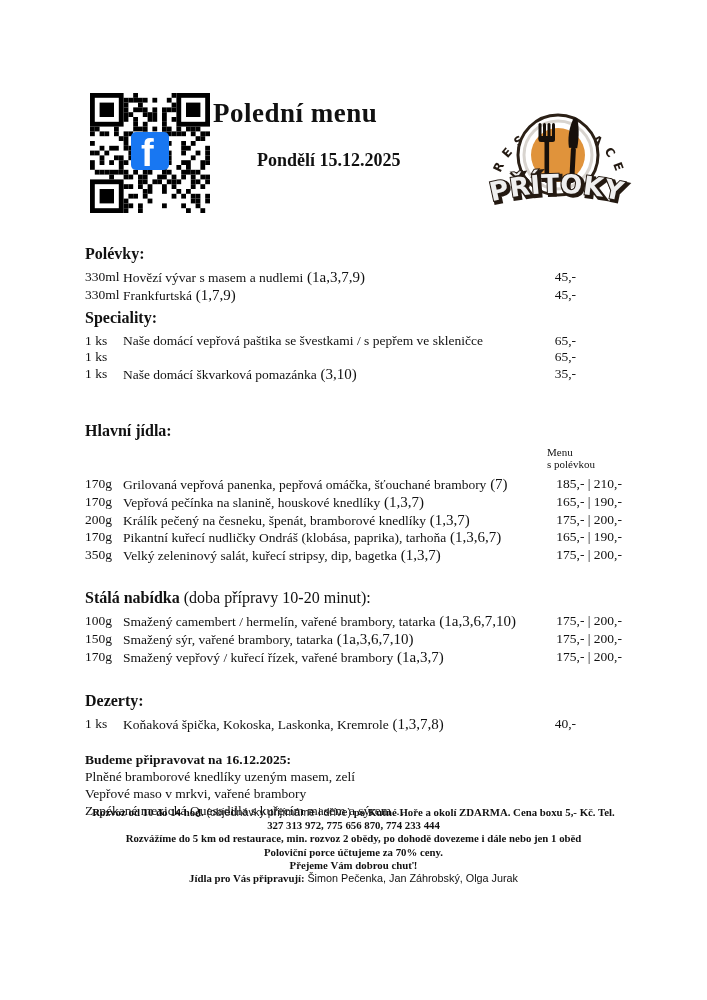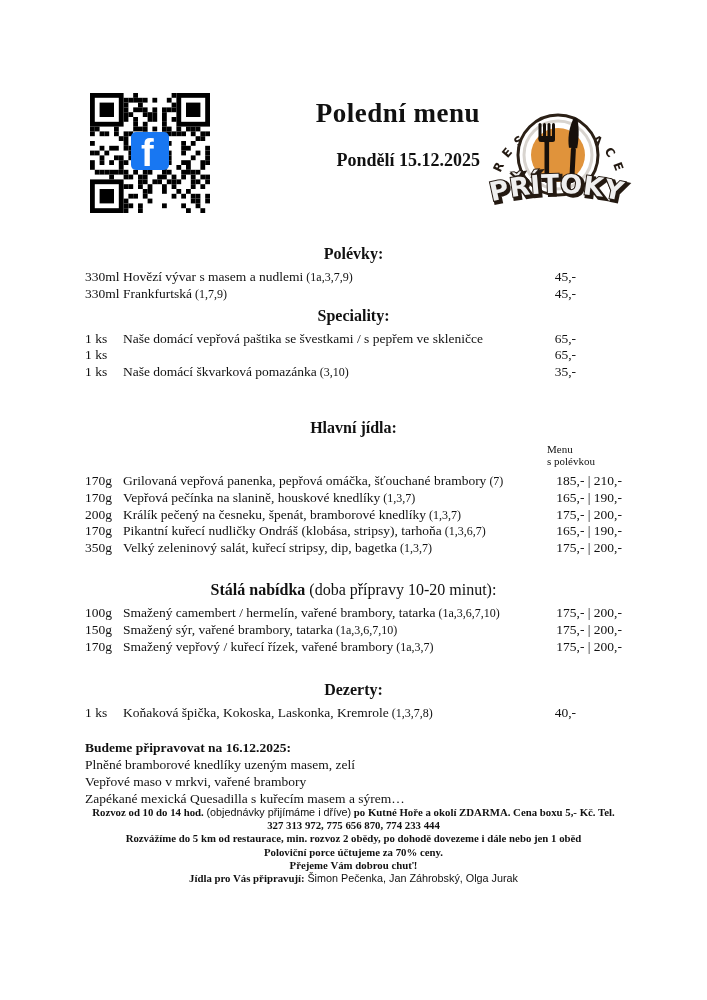--- a/index.html
+++ b/index.html
@@ -5,41 +5,41 @@
   *{margin:0;padding:0;box-sizing:border-box}
   html,body{background:#ffffff}
   body{width:707px;height:1000px;font-family:"Liberation Serif","DejaVu Serif",serif;color:#111}
   .page{position:relative;width:707px;height:1000px;background:#fff;overflow:hidden}
 
   
   .header{position:absolute;left:0;top:0;right:0;height:220px}
   .qr-wrap{position:absolute;left:90px;top:93px;width:120px;height:120px}
   .fb-badge{position:absolute;left:41px;top:39px;width:38px;height:38px;background:#1877f2;border-radius:5px;overflow:hidden}
   .fb-badge span{position:absolute;left:10px;top:1px;color:#fff;font-family:"Liberation Sans","DejaVu Sans",sans-serif;font-weight:bold;font-size:38px;line-height:40px}
-  .title-block{position:absolute;left:213px;right:227px;top:98px;text-align:right}
+  .title-block{position:absolute;left:213px;right:227px;top:98px;text-align:left}
   .page-title{font-size:27px;font-weight:bold;letter-spacing:.5px}
   .page-date{font-size:18px;font-weight:bold;margin-top:21px;margin-left:44px}
   .logo-wrap{position:absolute;left:482px;top:85px;width:152px;height:128px}
   .logo-arc{font-family:"DejaVu Sans","Liberation Sans",sans-serif;font-weight:bold;font-size:12px;letter-spacing:7px;fill:#241a12}
   .logo-name{font-family:"DejaVu Sans","Liberation Sans",sans-serif;font-weight:bold;font-size:26px;letter-spacing:.5px;fill:#efefef;stroke:#241a12;stroke-width:2px;paint-order:stroke}
   .logo-name-shadow{font-family:"DejaVu Sans","Liberation Sans",sans-serif;font-weight:bold;font-size:26px;letter-spacing:.5px;fill:#241a12;stroke:#241a12;stroke-width:4px;paint-order:stroke}
   .logo-circle-outer{fill:#fff;stroke:#2b2016;stroke-width:3}
   .logo-circle-ring{fill:none;stroke:#d8d4cf;stroke-width:3}
   .logo-circle-inner{fill:#e0933b}
   .cutlery{fill:#17100b}
 
   
   .menu{position:absolute;left:85px;top:244px;width:537px}
-  .sec-heading{text-align:center;font-size:16px;font-weight:bold;line-height:20px}
+  .sec-heading{text-align:left;font-size:16px;font-weight:bold;line-height:20px}
   .sec-heading .suffix{font-weight:normal}
   .rows{margin-top:5px}
   .row{display:flex;font-size:13.5px;line-height:16.8px}
   .qty{width:38px;flex:none}
   .desc{flex:1;white-space:nowrap}
-  .allerg{font-size:12px}
+  .allerg{font-size:15px}
   .price{flex:none;margin-left:auto;white-space:nowrap;text-align:left}
   .price.single{padding-right:46px}
   .colnote{font-size:11px;line-height:12.5px;margin-left:462px;margin-top:5px}
   .section-specials{margin-top:3px}
   .section-mains{margin-top:37px}
   .section-standing{margin-top:23px}
   .section-desserts{margin-top:25px}
   .upcoming{margin-top:18px;font-size:13.5px;line-height:16.8px}
   .upcoming .uh{font-weight:bold}
 
@@ -378,21 +378,21 @@
   </div>
 
   <div class="row">
     <span class="qty">200g</span>
     <span class="desc"><span class="dtext">Králík pečený na česneku, špenát, bramborové knedlíky</span><span class="allerg"> (1,3,7)</span></span>
     <span class="price">175,- | 200,-</span>
   </div>
 
   <div class="row">
     <span class="qty">170g</span>
-    <span class="desc"><span class="dtext">Pikantní kuřecí nudličky Ondráš (klobása, stripsy), tarhoňa</span><span class="allerg"> (1,3,6,7)</span></span>
+    <span class="desc"><span class="dtext">Pikantní kuřecí nudličky Ondráš (klobása, paprika), tarhoňa</span><span class="allerg"> (1,3,6,7)</span></span>
     <span class="price">165,- | 190,-</span>
   </div>
 
   <div class="row">
     <span class="qty">350g</span>
     <span class="desc"><span class="dtext">Velký zeleninový salát, kuřecí stripsy, dip, bagetka</span><span class="allerg"> (1,3,7)</span></span>
     <span class="price">175,- | 200,-</span>
   </div>
 </div>
   </div>

